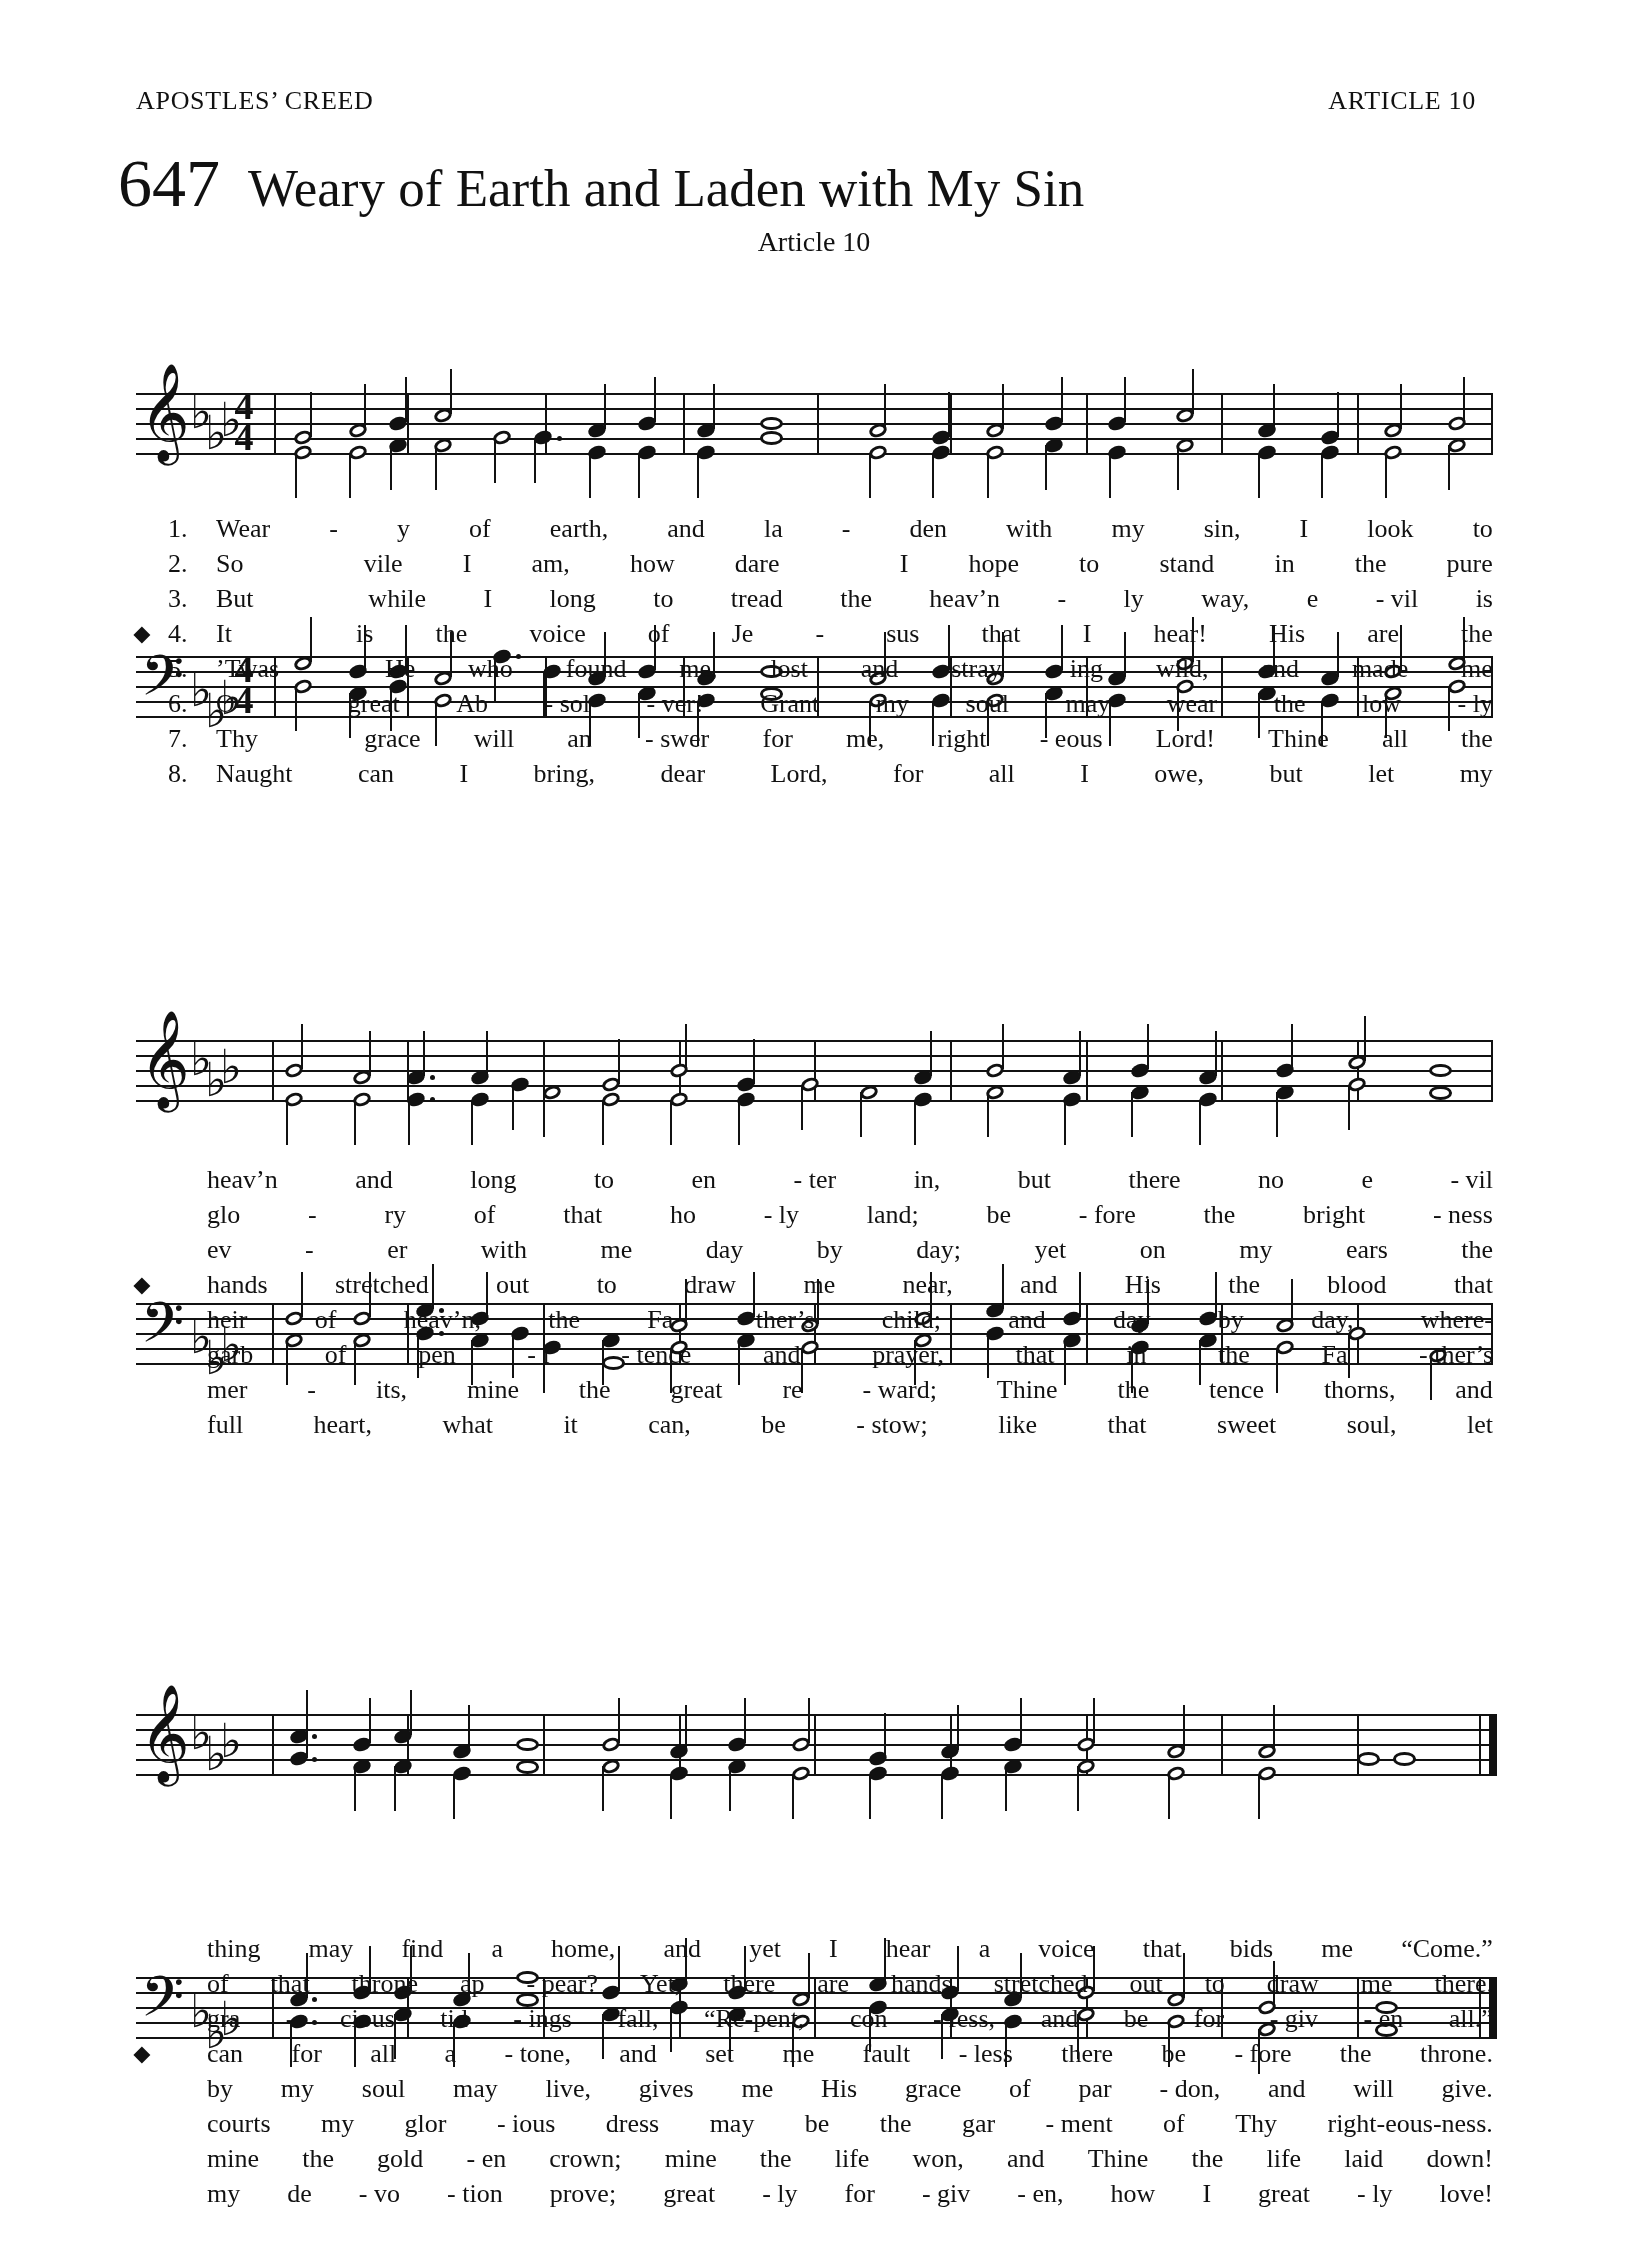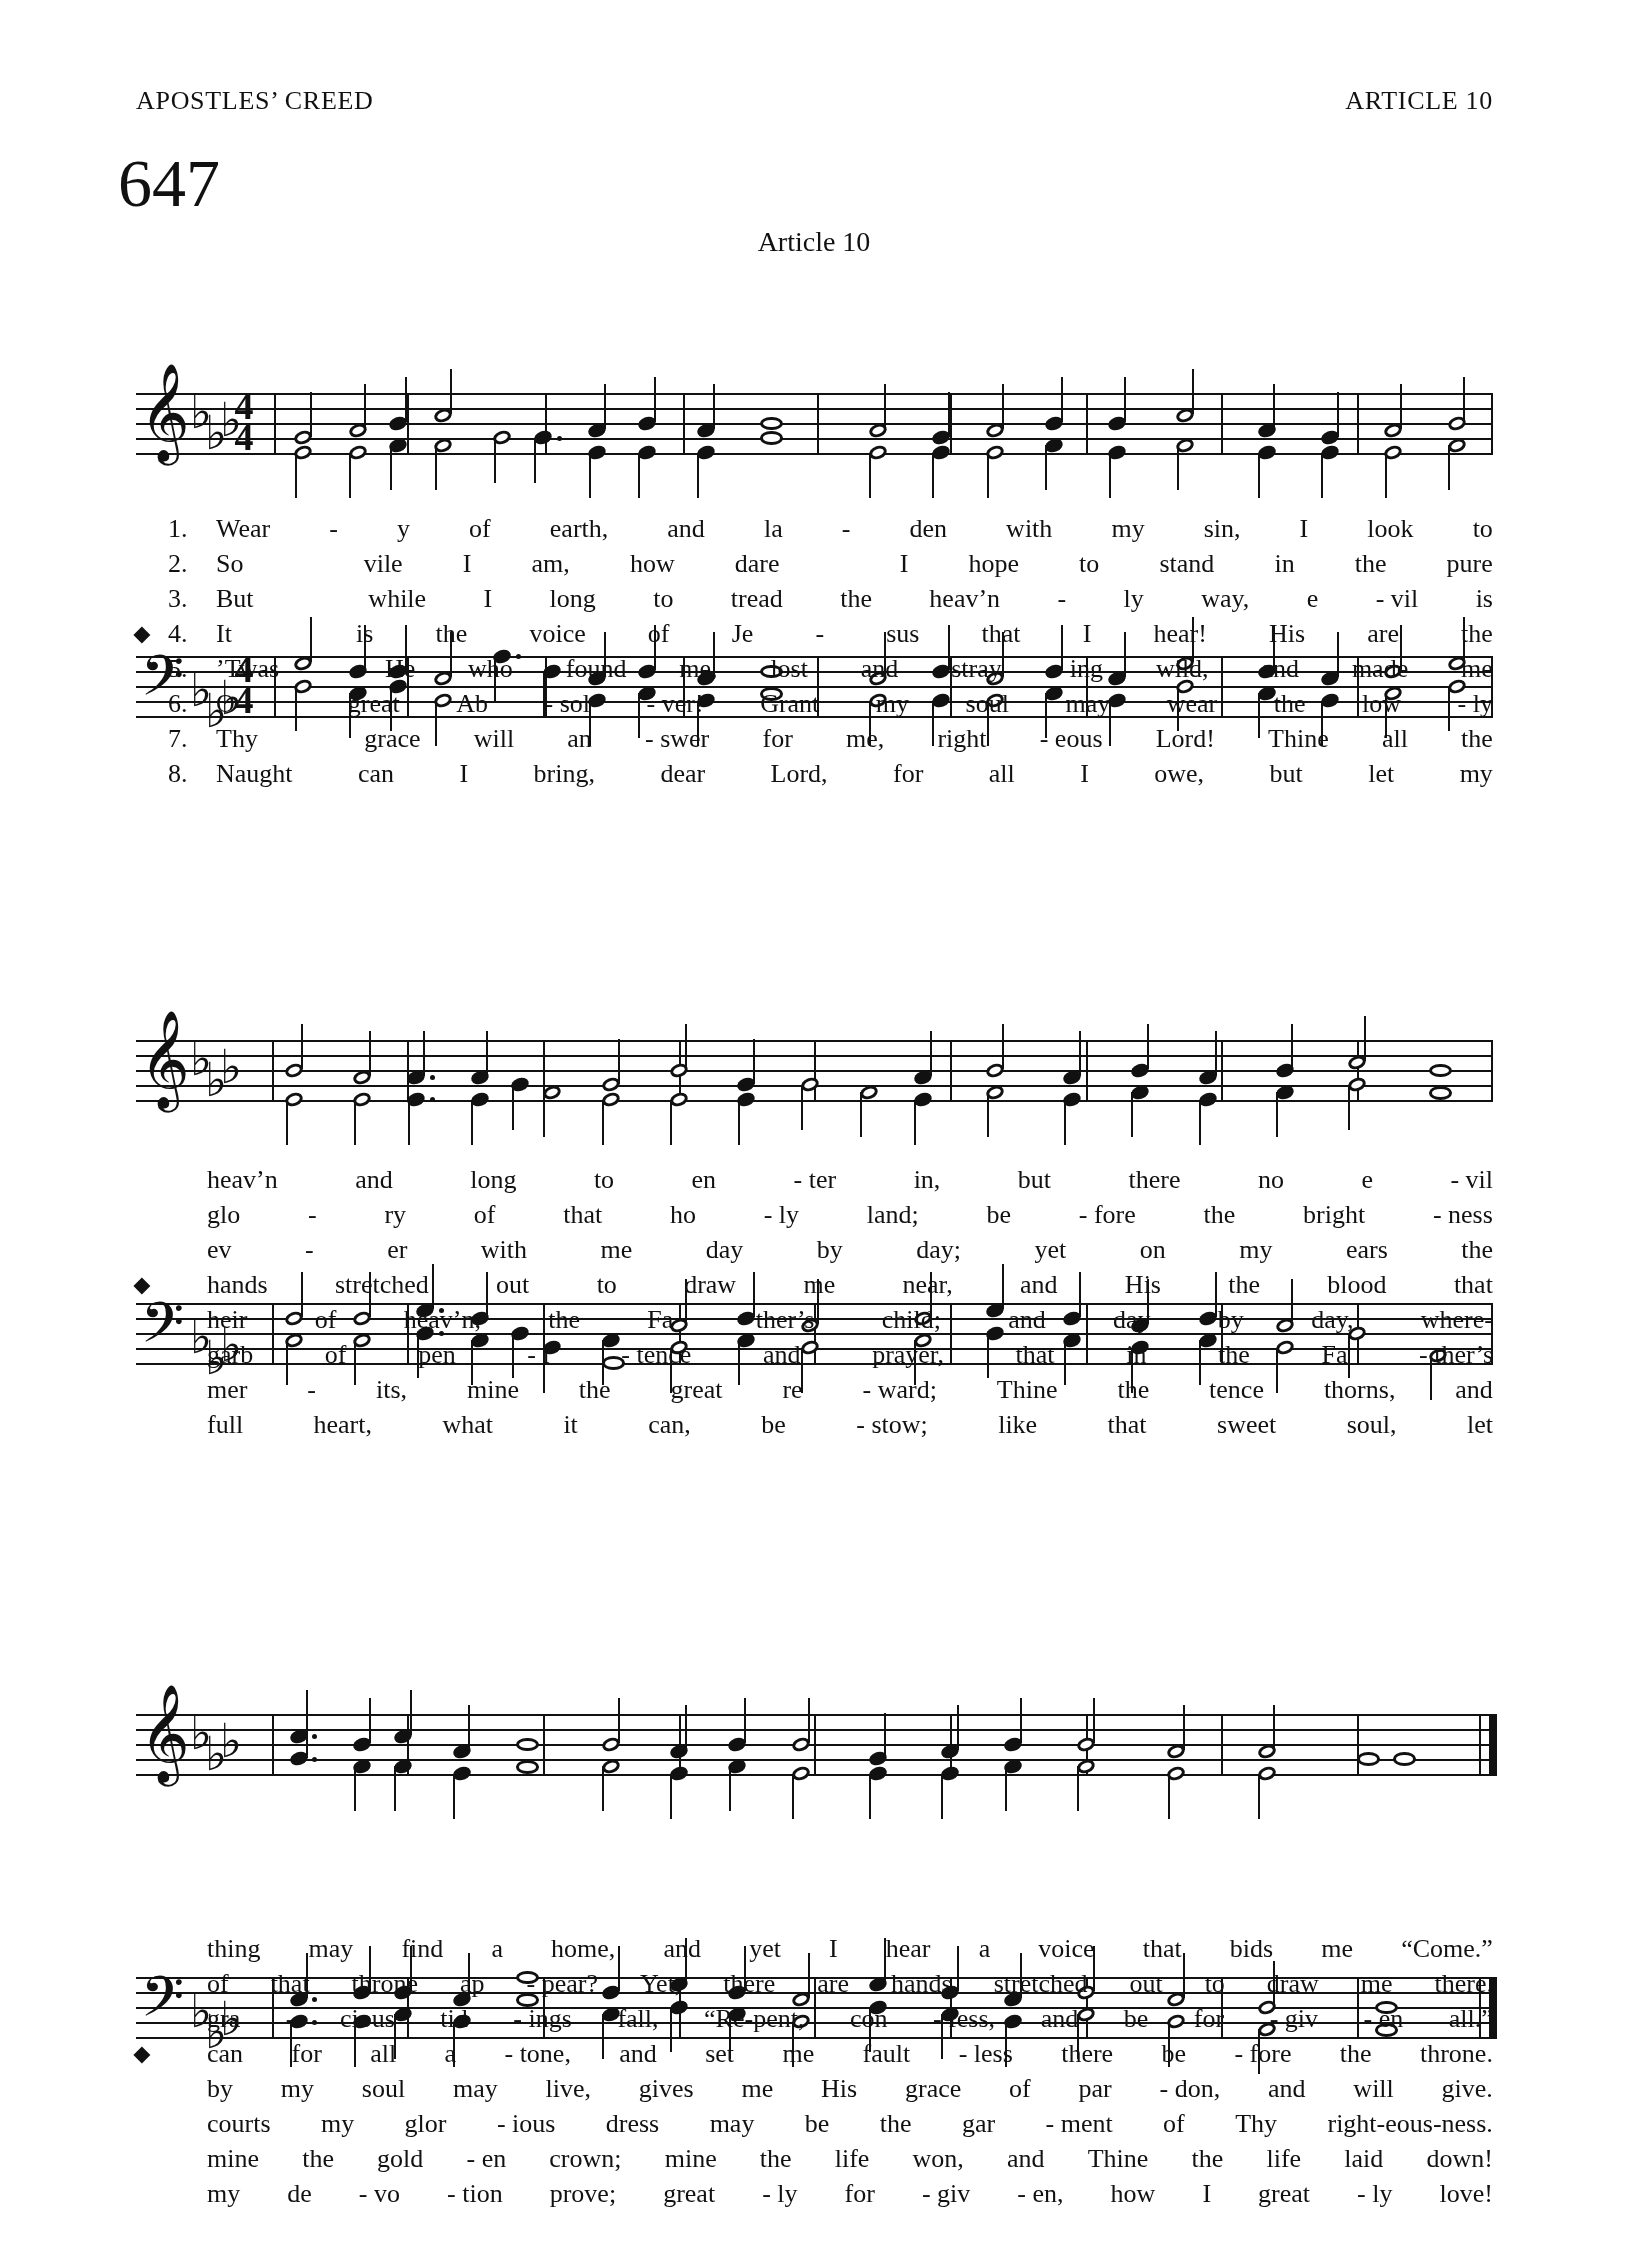--- a/index.html
+++ b/index.html
@@ -8,21 +8,21 @@
     width:1628px;height:2442px;
     font-family:"Liberation Serif","DejaVu Serif",serif;
     color:#111111;
     position:relative;
     overflow:hidden;
   }
   .page{position:relative;width:1628px;height:2442px;}
 
   
   .runhead{
-    position:absolute;left:136px;right:135px;top:86px;
+    position:absolute;left:136px;right:152px;top:86px;
     display:flex;justify-content:space-between;align-items:center;
   }
   .runhead span{
     font-size:26px;letter-spacing:0.7px;
     font-family:"Liberation Serif","DejaVu Serif",serif;
   }
 
   
   .titlerow{
     position:absolute;left:118px;right:136px;top:149px;
@@ -106,20 +106,21 @@
 
 <div class="page">
 
   <div class="runhead">
     <span>APOSTLES’ CREED</span>
     <span>ARTICLE 10</span>
   </div>
 
   <div class="titlerow">
     <div class="hymn-number">647</div>
+    <div class="hymn-title">Weary of Earth and Laden with My Sin</div>
   </div>
   <div class="subtitle">Article 10</div>
 
 
   <div class="system" style="top:393px;">
 
     <div class="staff" id="s1t" style="height:62px;">
       <div class="staffline l0"></div>
       <div class="staffline l1"></div>
       <div class="staffline l2"></div>

